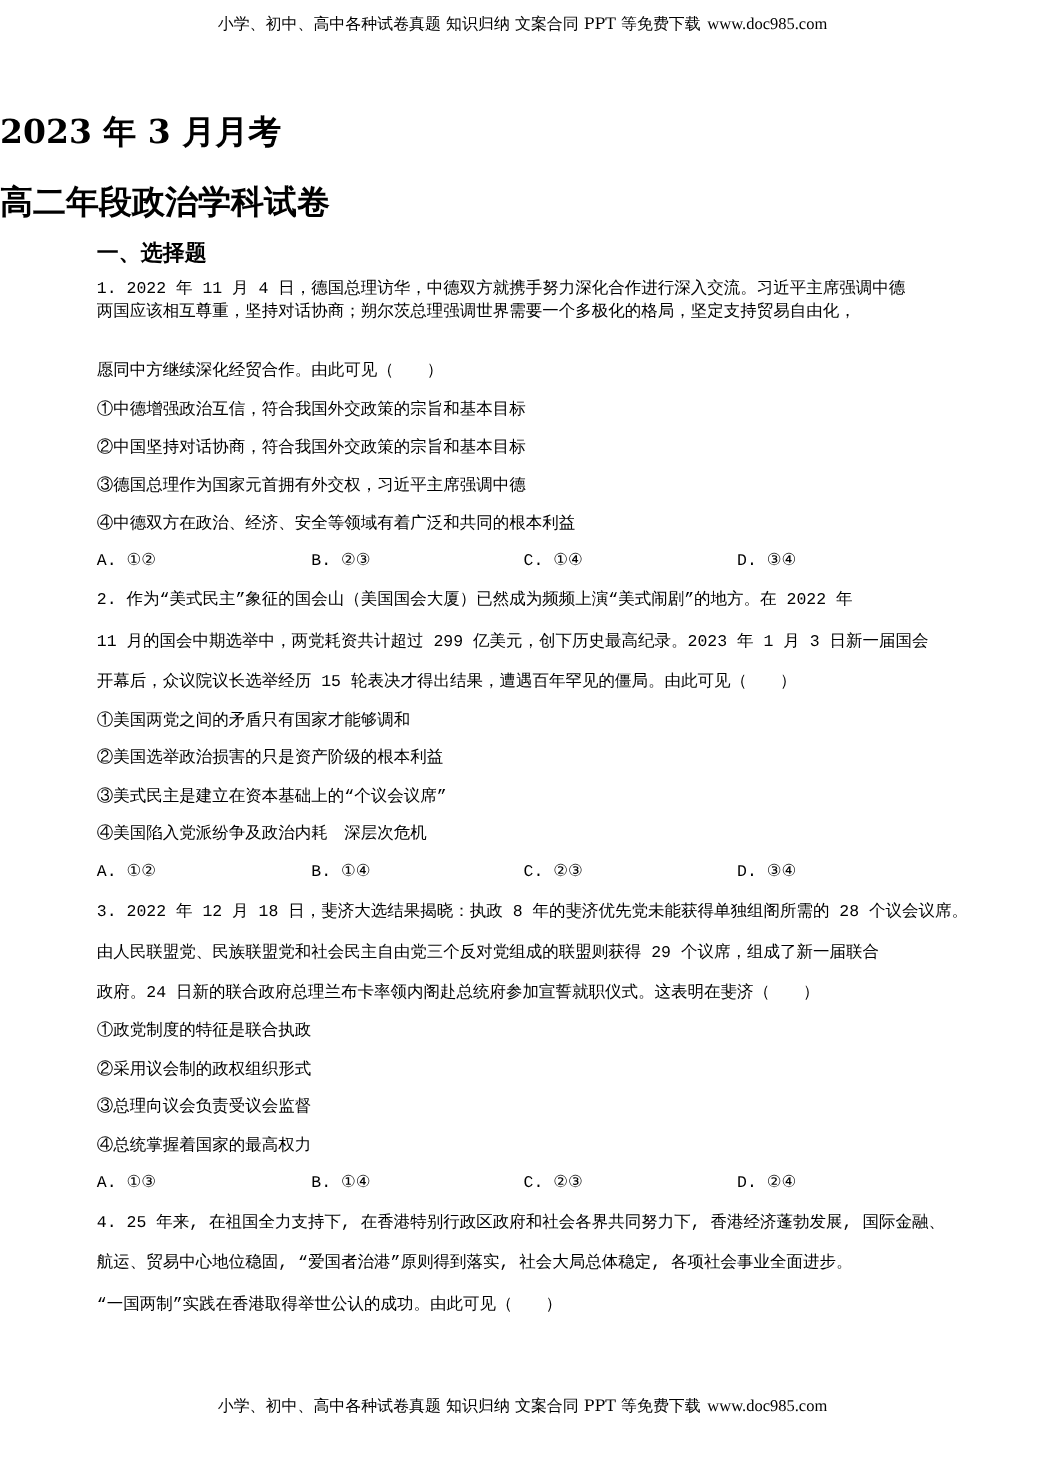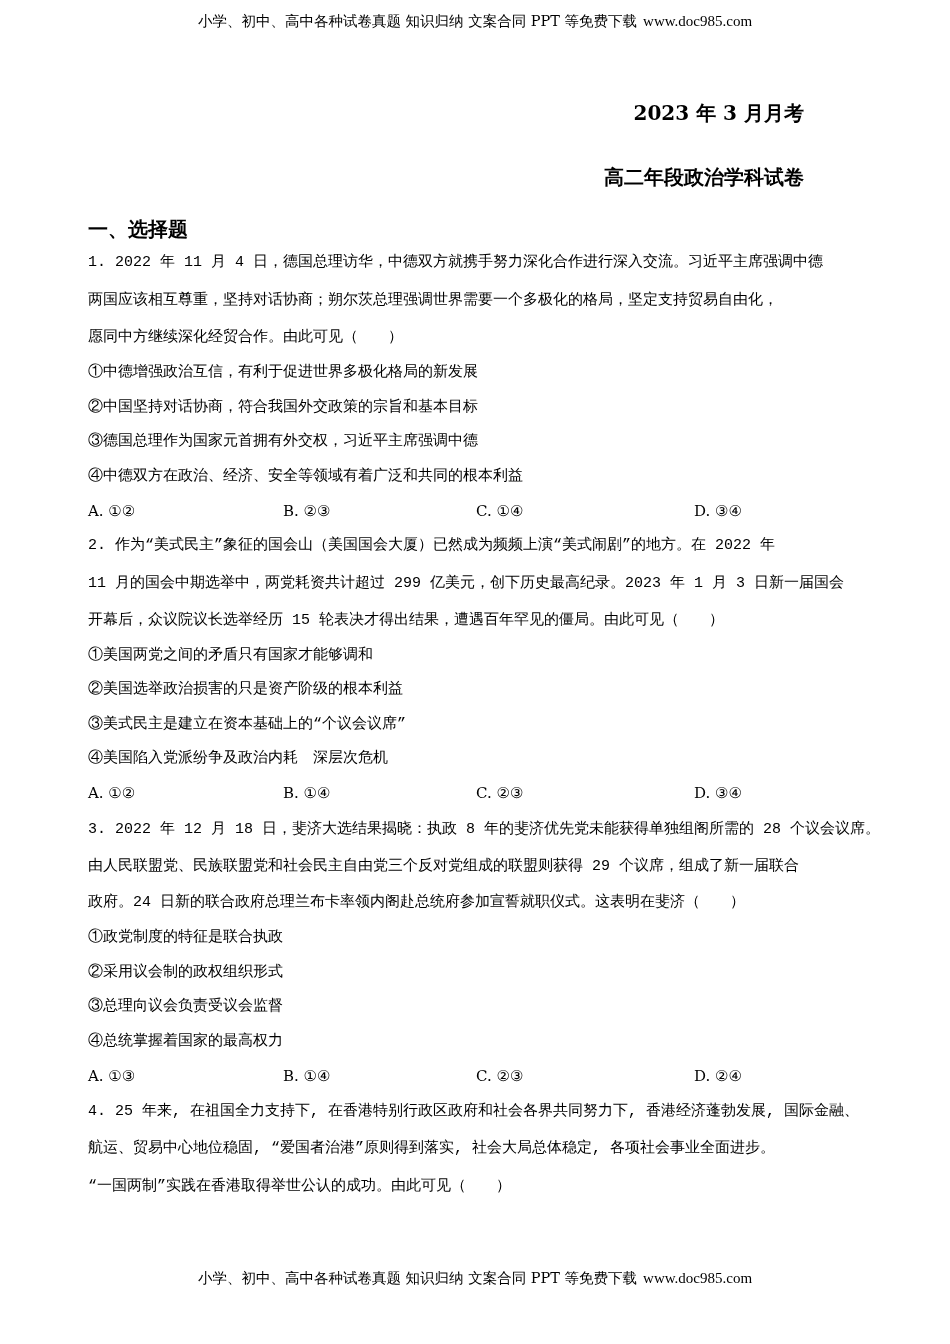--- a/index.html
+++ b/index.html
@@ -11,60 +11,60 @@
   .banner {
     position: absolute; left: 0; width: 950px; text-align: center;
     font-size: 14.5px; white-space: nowrap;
     font-family: "DejaVu Serif", "Liberation Serif", serif;
   }
   .banner .site { margin-left: 6px; font-family: "Liberation Serif", serif; font-size: 15px; text-align: right; }
   .banner.top { top: 12px; }
   .banner.bottom { top: 1269px; }
 
   .title {
-    position: absolute; left: 0; width: 804px; text-align: right;
-    font-weight: bold; font-size: 20px; letter-spacing: 0px;
+    position: absolute; left: 0; width: 804px; text-align: left;
+    font-weight: bold; font-size: 30px; letter-spacing: 0px;
   }
   .title.t1 { top: 100px; }
   .title.t2 { top: 164px; }
 
   .section-heading {
     position: absolute; left: 88px; top: 216px;
     font-size: 20px; font-weight: bold;
   }
 
   .line {
     position: absolute; left: 88px; font-size: 15px; white-space: nowrap;
     line-height: 20px;
     font-family: Liberation Mono, monospace;
   }
   .opts { position: absolute; left: 88px; width: 800px; font-size: 15px; line-height: 20px; }
-  .opts span { position: absolute; top: 0; white-space: nowrap; }
+  .opts span { position: absolute; top: 0; white-space: nowrap; font-family: Liberation Mono, monospace; }
   .opts .oA { left: 0; }
   .opts .oB { left: 195px; }
   .opts .oC { left: 388px; }
-  .opts .oD { left: 582px; margin-left: 24px; }
+  .opts .oD { left: 582px; }
 </style>
 </head>
 <body>
 
 <div class="banner top">
   <span>小学、初中、高中各种试卷真题  知识归纳  文案合同  PPT 等免费下载</span><span class="site">www.doc985.com</span>
 </div>
 
 <div class="title t1">2023 年 3 月月考</div>
 <div class="title t2">高二年段政治学科试卷</div>
 
 <div class="section-heading">一、选择题</div>
 
 <div>
   <div class="line" style="top:253px">1. 2022 年 11 月 4 日，德国总理访华，中德双方就携手努力深化合作进行深入交流。习近平主席强调中德</div>
-  <div class="line" style="top:291px">两国应该相互尊重，坚持对话协商；朔尔茨总理强调世界需要一个多极化的格局，坚定支持贸易自由化，</div>
+  <div class="line" style="top:274px">两国应该相互尊重，坚持对话协商；朔尔茨总理强调世界需要一个多极化的格局，坚定支持贸易自由化，</div>
   <div class="line" style="top:328px">愿同中方继续深化经贸合作。由此可见（　　）</div>
-  <div class="line" style="top:363px">①中德增强政治互信，有利于促进世界多极化格局的新发展</div>
+  <div class="line" style="top:363px">①中德增强政治互信，符合我国外交政策的宗旨和基本目标</div>
   <div class="line" style="top:398px">②中国坚持对话协商，符合我国外交政策的宗旨和基本目标</div>
   <div class="line" style="top:432px">③德国总理作为国家元首拥有外交权，习近平主席强调中德</div>
   <div class="line" style="top:467px">④中德双方在政治、经济、安全等领域有着广泛和共同的根本利益</div>
   <div class="opts" style="top:501px">
     <span class="oA">A. ①②</span>
     <span class="oB">B. ②③</span>
     <span class="oC">C. ①④</span>
     <span class="oD">D. ③④</span>
   </div>
 </div>

